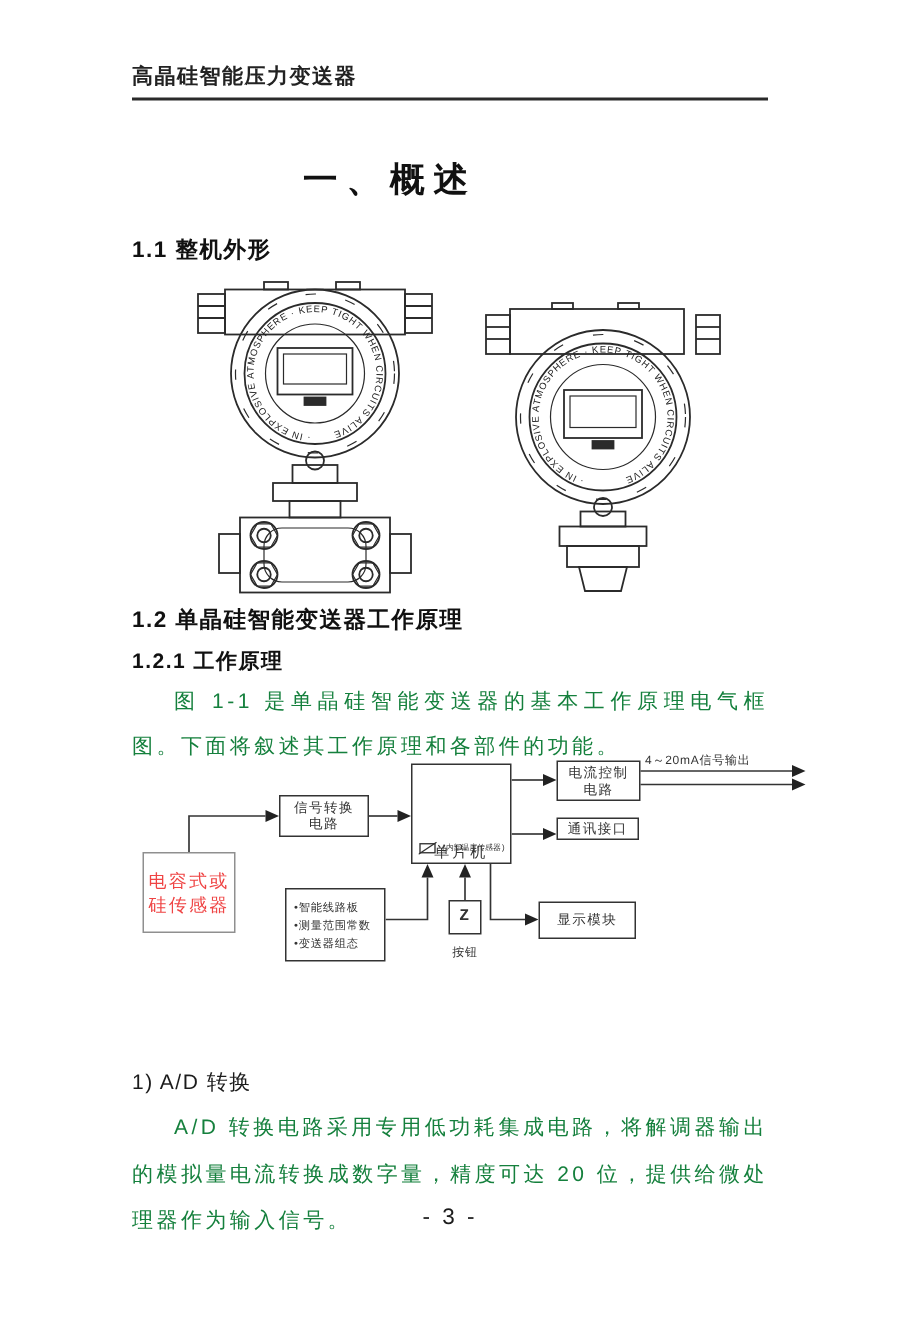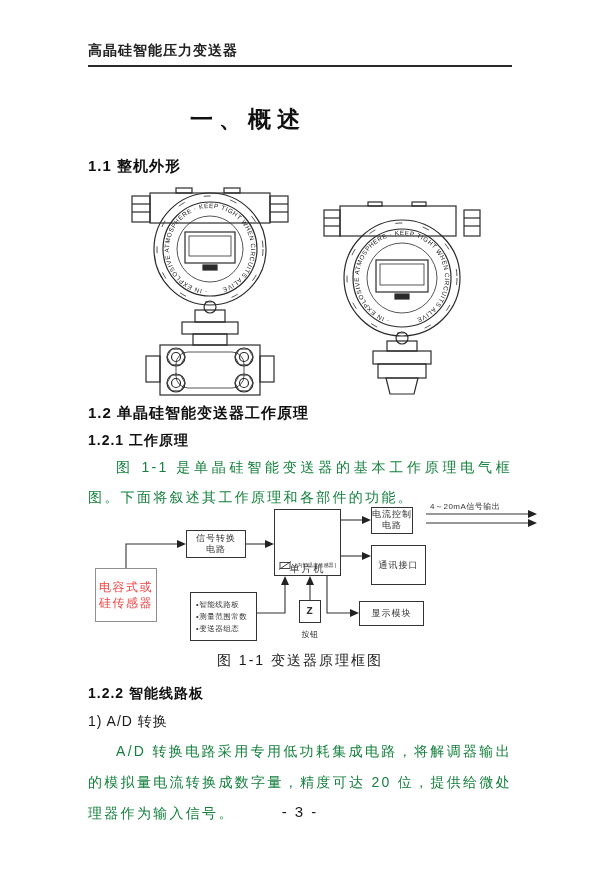--- a/index.html
+++ b/index.html
@@ -7,21 +7,21 @@
     position:relative;width:600px;height:883px;margin:0 auto;background:#ffffff;
     font-family:"Liberation Sans","DejaVu Sans",sans-serif;color:#1c1c1c;overflow:hidden;
   }
   .abs{position:absolute;}
   
   .doc-header{
     left:88px;top:42px;width:424px;font-size:14px;font-weight:bold;color:#222;
     letter-spacing:1px;padding-bottom:5px;border-bottom:2px solid #2a2a2a;
   }
   
-  .main-title{left:4px;top:104px;width:488px;text-align:center;font-size:23px;font-weight:bold;letter-spacing:6px;color:#111;}
+  .main-title{left:16px;top:104px;width:488px;text-align:center;font-size:23px;font-weight:bold;letter-spacing:6px;color:#111;}
   .h-sec{left:88px;width:424px;font-weight:bold;color:#111;}
   .h15{font-size:15px;letter-spacing:1px;}
   .h14{font-size:14px;letter-spacing:1px;}
   .body-par{
     left:88px;width:424px;font-size:14px;line-height:30px;letter-spacing:2.3px;
     text-align:justify;text-justify:inter-ideograph;text-indent:2em;color:#15803d;
   }
   .plain{left:88px;width:424px;font-size:14px;letter-spacing:1px;color:#1b1b1b;}
   .fig-caption{left:0;top:652px;width:600px;text-align:center;font-size:14px;letter-spacing:2px;color:#1b1b1b;}
   .page-number{left:0;top:803px;width:600px;text-align:center;font-size:15px;color:#1b1b1b;letter-spacing:2px;}
@@ -202,26 +202,26 @@
       <span class="mcu-label">单片机</span>
       <span class="mcu-temp">
         <svg width="13" height="9" viewBox="0 0 13 9">
           <rect x="1" y="1.5" width="10" height="6" fill="none" stroke="#333" stroke-width="0.9"></rect>
           <line x1="0" y1="8.5" x2="12" y2="0.5" stroke="#333" stroke-width="0.9"></line>
         </svg>
         <span class="tlabel">(内部温度传感器)</span>
       </span>
     </div>
 
-    <div class="dbox" style="left:293px;top:7px;width:42px;height:27px;font-family:Liberation Mono, monospace;">
+    <div class="dbox" style="left:293px;top:7px;width:56px;height:27px;">
       <span class="ln">电流控制</span>
       <span class="ln">电路</span>
     </div>
 
-    <div class="dbox" style="left:293px;top:45px;width:55px;height:40px;">
+    <div class="dbox" style="left:293px;top:45px;width:55px;height:15px;">
       <span class="ln">通讯接口</span>
     </div>
 
     <div class="dbox" style="left:281px;top:101px;width:65px;height:25px;">
       <span class="ln">显示模块</span>
     </div>
 
     <div class="dbox const-box" style="left:112px;top:92px;width:67px;height:49px;">
       <span class="ln">•智能线路板</span>
       <span class="ln">•测量范围常数</span>
@@ -229,21 +229,19 @@
     </div>
 
     <div class="dbox z-box" style="left:221px;top:100px;width:22px;height:23px;">
       <span>Z</span>
     </div>
 
     <div class="dlabel" style="left:213px;top:129px;width:38px;">按钮</div>
     <div class="dlabel" style="left:352px;top:1px;width:110px;text-align:left;">4～20mA信号输出</div>
   </div>
 
-  <div class="abs fig-caption">图 1-1 变送器原理框图</div>
-
-  <div class="abs h-sec h14" style="top:685px;">1.2.2 智能线路板</div>
+
   <div class="abs plain" style="top:713px;">1) A/D 转换</div>
   <div class="abs body-par" style="top:736px;line-height:31px;">A/D 转换电路采用专用低功耗集成电路，将解调器输出的模拟量电流转换成数字量，精度可达 20 位，提供给微处理器作为输入信号。</div>
 
   <div class="abs page-number">- 3 -</div>
 
 </div>
 
 </body></html>

